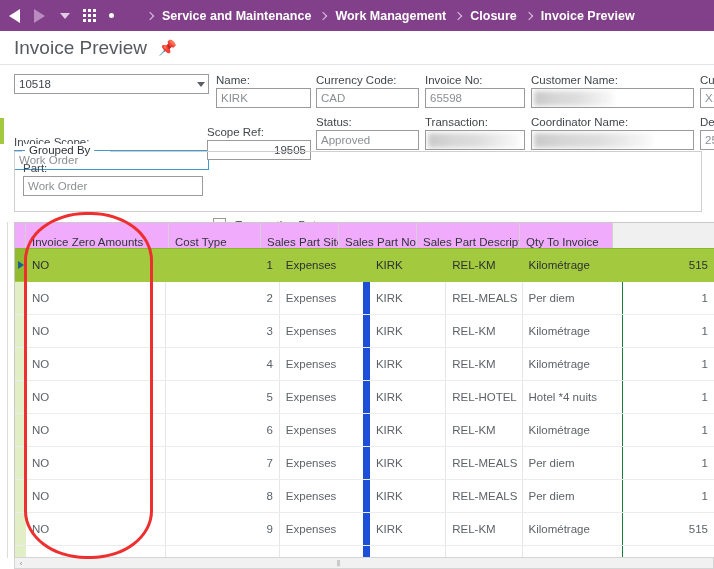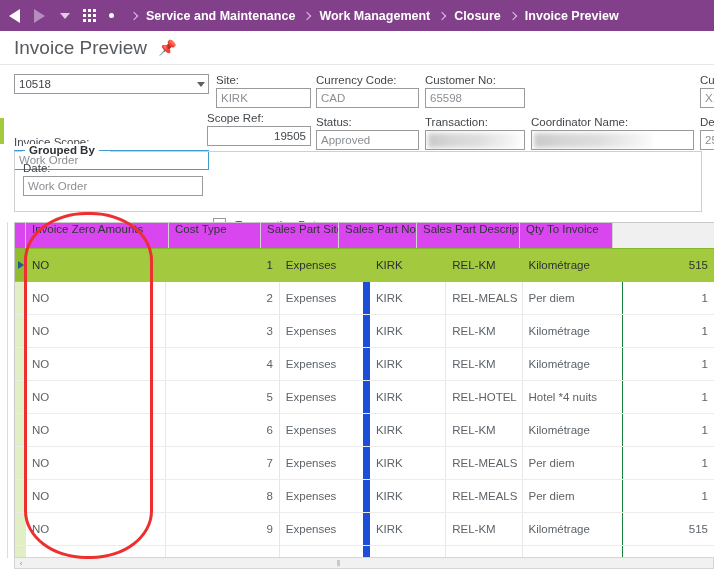--- a/index.html
+++ b/index.html
@@ -7,21 +7,21 @@
   body {
     width:714px; height:569px;
     font-family:"Liberation Sans", sans-serif;
     font-size:12px; color:#3a3a3a;
     background:#ffffff; overflow:hidden; position:relative;
   }
 
   
   .navbar {
     position:absolute; left:0; top:0; width:714px; height:31px;
-    background:#82408b; display:flex; align-items:center;
+    background:#82408b; display:flex; align-items:center;gap:16px;
   }
   .nav-icons { display:flex; align-items:center; padding-left:9px; }
   .nav-arrow-back {
     width:0;height:0;border-top:7px solid transparent;border-bottom:7px solid transparent;
     border-right:11px solid #ffffff; margin-right:14px;
   }
   .nav-arrow-fwd {
     width:0;height:0;border-top:7px solid transparent;border-bottom:7px solid transparent;
     border-left:11px solid #b88cbe; margin-right:15px;
   }
@@ -77,41 +77,41 @@
   }
 
   
   .group-box {
     position:absolute; left:14px; top:152px; width:688px; height:60px;
     border:1px solid #cfcfcf; border-top:none;
   }
   .group-box .gb-top-l { position:absolute; left:-1px; top:-1px; width:8px; height:1px; background:#cfcfcf; }
   .group-box .gb-top-r { position:absolute; left:95px; top:-1px; right:-1px; height:1px; background:#cfcfcf; }
   .group-legend {
-    position:absolute; left:10px; top:-8px; font-size:11.5px; font-weight:bold;
+    position:absolute; left:10px; top:-8px; font-size:11.5px; font-weight:normal;
     color:#2e3337; background:#ffffff; padding:0 4px;
   }
   .chk {
     width:13px;height:13px;border:1px solid #9a9a9a;background:#fff;display:inline-block;
     vertical-align:middle; margin-right:6px;
   }
   .chk-label { font-size:11.5px; color:#41464b; vertical-align:middle; }
 
   
   .grid-wrap {
     position:absolute; left:14px; top:222px; width:700px; height:336px;
     border-top:1px solid #c9c9c9; border-left:1px solid #c9c9c9;
     background:#ffffff; overflow:hidden;
   }
   .grid-head { display:flex; height:26px; background:#f0f0f0;
     border-bottom:1px solid #86b82b; }
   .hcell {
-    display:flex; align-items:flex-start; padding:0 6px;
+    display:flex; align-items:flex-end; padding:0 6px;
     font-size:11.5px; color:#2f3438; border-right:1px solid #d2d2d2;
-    white-space:nowrap; overflow:hidden; background:#d946ef;
+    white-space:nowrap; overflow:hidden; background:#f0abfc;
   }
   .hcell.indicator { width:11px; padding:0; border-right:1px solid #d2d2d2; }
   .sort-tri {
     width:0;height:0;border-left:4px solid transparent;border-right:4px solid transparent;
     border-bottom:5px solid #1c6ea4; margin-left:5px;
   }
   .grow { display:flex; height:33px; border-bottom:1px solid #ececec; background:#ffffff; }
   .grow.selected { background:#a3c93e; border-bottom:1px solid #a3c93e; }
   .gcell {
     display:flex; align-items:center; padding:0 6px;
@@ -210,46 +210,52 @@
 <div class="edge-green"></div>
 
 <div class="formarea">
 
   <div class="fld" style="left:14px; top:8px; width:195px;">
     <div class="finput combo">10518</div>
     <span class="combo-caret"></span>
   </div>
 
   <div class="fld" style="left:216px; top:8px; width:95px;">
-    <span class="flabel">Site:</span>
+    <span class="flabel">Name:</span>
     <div class="finput">KIRK</div>
   </div>
 
   <div class="fld" style="left:316px; top:8px; width:103px;">
     <span class="flabel">Currency Code:</span>
     <div class="finput">CAD</div>
   </div>
 
   <div class="fld" style="left:425px; top:8px; width:100px;">
-    <span class="flabel">Customer No:</span>
+    <span class="flabel">Invoice No:</span>
     <div class="finput">65598</div>
   </div>
 
+  <div class="fld" style="left:531px; top:8px; width:163px;">
+    <span class="flabel">Customer Name:</span>
+    <div class="finput blurred">
+      <span class="redact" style="width:80px;"></span>
+    </div>
+  </div>
 
   <div class="fld" style="left:700px; top:8px; width:48px;">
     <span class="flabel">Cu</span>
     <div class="finput">X1</div>
   </div>
 
   <div class="fld" style="left:14px; top:46px; width:195px;margin-top:24px;">
     <span class="flabel">Invoice Scope:</span>
     <div class="finput focused">Work Order</div>
   </div>
 
-  <div class="fld" style="left:207px; top:46px; width:104px;">
+  <div class="fld" style="left:207px; top:60px; width:104px;">
     <span class="flabel">Scope Ref:</span>
     <div class="finput numeric">19505</div>
   </div>
 
   <div class="fld" style="left:316px; top:50px; width:103px;">
     <span class="flabel">Status:</span>
     <div class="finput">Approved</div>
   </div>
 
   <div class="fld" style="left:425px; top:50px; width:100px;">
@@ -271,21 +277,21 @@
     <div class="finput">25</div>
   </div>
 </div>
 
 <div class="group-box">
   <span class="gb-top-l"></span>
   <span class="gb-top-r"></span>
   <span class="group-legend">Grouped By</span>
 
   <div style="position:absolute; left:8px; top:10px;">
-    <span class="flabel">Date:</span>
+    <span class="flabel">Part:</span>
     <div class="finput" style="width:180px;">Work Order</div>
   </div>
 
   <div style="position:absolute; left:198px; top:33px;margin-top:32px;">
     <span class="chk"></span>
     <span class="chk-label">Transaction Date</span>
   </div>
 </div>
 
 <div class="edge-line"></div>

